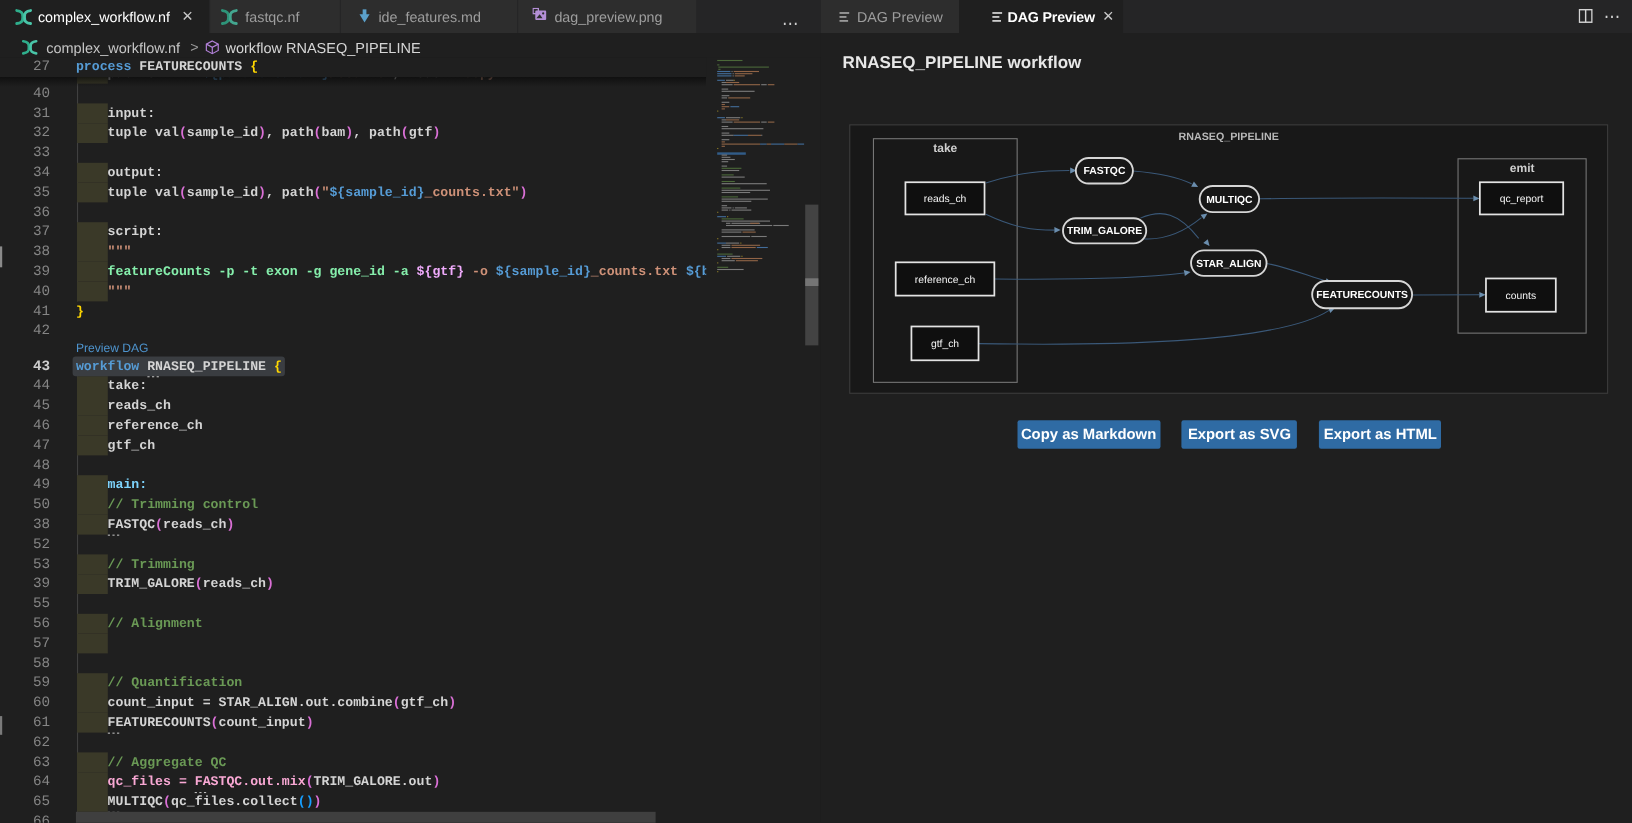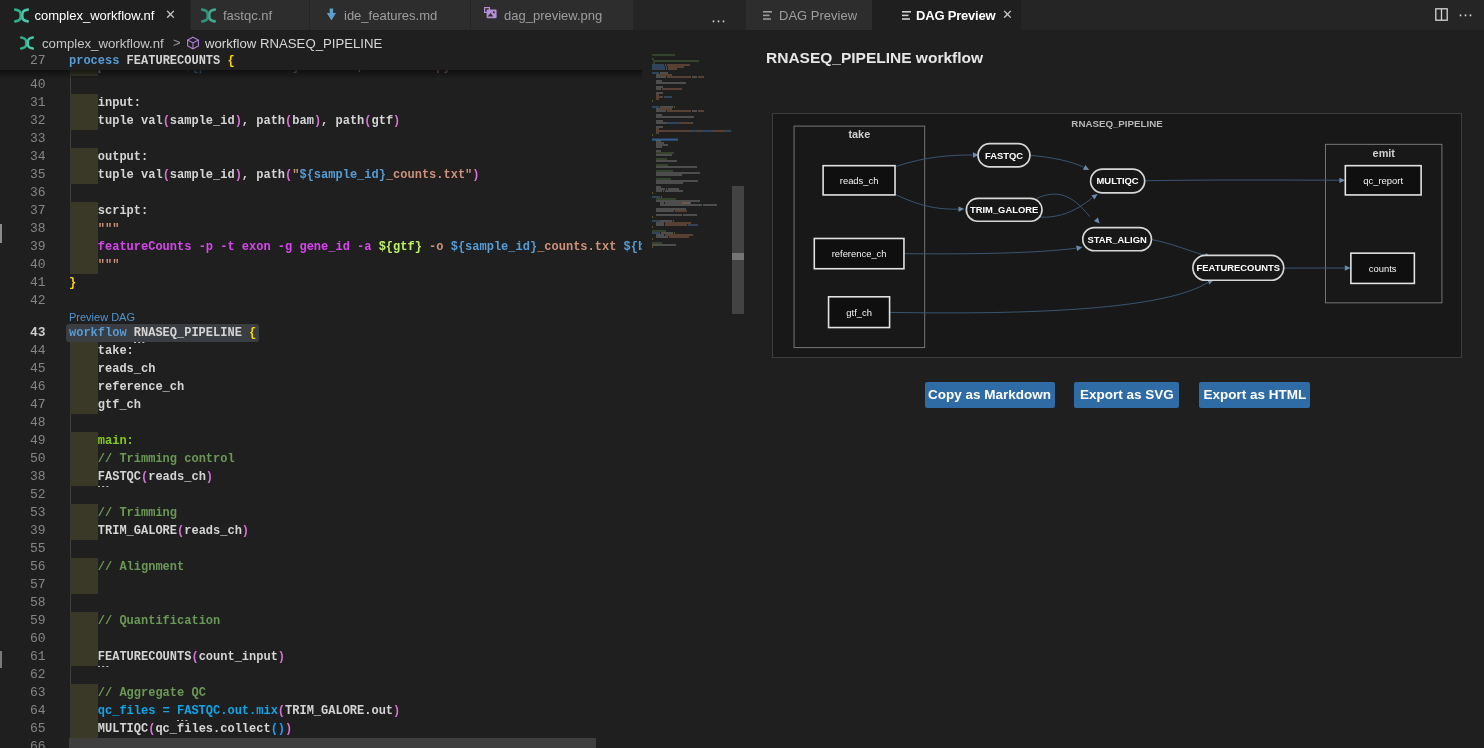--- a/index.html
+++ b/index.html
@@ -153,38 +153,39 @@
             <div class="ln" style="top:702.3px">64</div>
             <div class="ln" style="top:720.3px">65</div>
             <div class="ln" style="top:738.3px">66</div>
         <div class="cd" style="top:57.5px"><span style="opacity:0.72"><span style="color:#d4d4d4">    publishDir </span><span style="color:#ce9178">"</span><span style="color:#569cd6">${params.outdir}</span><span style="color:#ce9178">/counts"</span><span style="color:#d4d4d4">, mode: </span><span style="color:#ce9178">'copy'</span></span></div>
             <div class="cd" style="top:93.5px"><span style="color:#d4d4d4">    input:</span></div>
             <div class="cd" style="top:111.5px"><span style="color:#d4d4d4">    tuple val</span><span style="color:#da70d6">(</span><span style="color:#d4d4d4">sample_id</span><span style="color:#da70d6">)</span><span style="color:#d4d4d4">, path</span><span style="color:#da70d6">(</span><span style="color:#d4d4d4">bam</span><span style="color:#da70d6">)</span><span style="color:#d4d4d4">, path</span><span style="color:#da70d6">(</span><span style="color:#d4d4d4">gtf</span><span style="color:#da70d6">)</span></div>
             <div class="cd" style="top:147.5px"><span style="color:#d4d4d4">    output:</span></div>
             <div class="cd" style="top:165.5px"><span style="color:#d4d4d4">    tuple val</span><span style="color:#da70d6">(</span><span style="color:#d4d4d4">sample_id</span><span style="color:#da70d6">)</span><span style="color:#d4d4d4">, path</span><span style="color:#da70d6">(</span><span style="color:#ce9178">"</span><span style="color:#569cd6">${sample_id}</span><span style="color:#ce9178">_counts.txt"</span><span style="color:#da70d6">)</span></div>
             <div class="cd" style="top:201.5px"><span style="color:#d4d4d4">    script:</span></div>
             <div class="cd" style="top:219.5px"><span style="color:#d4d4d4">    </span><span style="color:#ce9178">"""</span></div>
-            <div class="cd" style="top:237.5px"><span style="color:#d4d4d4">    </span><span style="color:#d946ef">featureCounts -p -t exon -g gene_id -a </span><span style="color:#bef264">${gtf}</span><span style="color:#ce9178"> -o </span><span style="color:#569cd6">${sample_id}</span><span style="color:#ce9178">_counts.txt </span><span style="color:#569cd6">${bam}</span></div>
+            <div class="cd" style="top:237.5px"><span style="color:#d4d4d4">    </span><span style="color:#86efac">featureCounts -p -t exon -g gene_id -a </span><span style="color:#f0abfc">${gtf}</span><span style="color:#ce9178"> -o </span><span style="color:#569cd6">${sample_id}</span><span style="color:#ce9178">_counts.txt </span><span style="color:#569cd6">${bam}</span></div>
             <div class="cd" style="top:255.5px"><span style="color:#d4d4d4">    </span><span style="color:#ce9178">"""</span></div>
             <div class="cd" style="top:273.5px"><span style="color:#ffd700">}</span></div>
             <div class="cd" style="top:324.3px"><span style="color:#569cd6">workflow</span><span style="color:#d4d4d4"> RNASEQ_PIPELINE </span><span style="color:#ffd700">{</span></div>
             <div class="cd" style="top:342.3px"><span style="color:#d4d4d4">    take:</span></div>
             <div class="cd" style="top:360.3px"><span style="color:#d4d4d4">    reads_ch</span></div>
             <div class="cd" style="top:378.3px"><span style="color:#d4d4d4">    reference_ch</span></div>
             <div class="cd" style="top:396.3px"><span style="color:#d4d4d4">    gtf_ch</span></div>
-            <div class="cd" style="top:432.3px"><span style="color:#84cc16">    main:</span></div>
+            <div class="cd" style="top:432.3px"><span style="color:#7dd3fc">    main:</span></div>
             <div class="cd" style="top:450.3px"><span style="color:#d4d4d4">    </span><span style="color:#6a9955">// Trimming control</span></div>
             <div class="cd" style="top:468.3px"><span style="color:#d4d4d4">    FASTQC</span><span style="color:#da70d6">(</span><span style="color:#d4d4d4">reads_ch</span><span style="color:#da70d6">)</span></div>
             <div class="cd" style="top:504.3px"><span style="color:#d4d4d4">    </span><span style="color:#6a9955">// Trimming</span></div>
             <div class="cd" style="top:522.3px"><span style="color:#d4d4d4">    TRIM_GALORE</span><span style="color:#da70d6">(</span><span style="color:#d4d4d4">reads_ch</span><span style="color:#da70d6">)</span></div>
             <div class="cd" style="top:558.3px"><span style="color:#d4d4d4">    </span><span style="color:#6a9955">// Alignment</span></div>
             <div class="cd" style="top:612.3px"><span style="color:#d4d4d4">    </span><span style="color:#6a9955">// Quantification</span></div>
+            <div class="cd" style="top:630.3px"><span style="color:#d4d4d4">    count_input = STAR_ALIGN.out.combine</span><span style="color:#da70d6">(</span><span style="color:#d4d4d4">gtf_ch</span><span style="color:#da70d6">)</span></div>
             <div class="cd" style="top:648.3px"><span style="color:#d4d4d4">    FEATURECOUNTS</span><span style="color:#da70d6">(</span><span style="color:#d4d4d4">count_input</span><span style="color:#da70d6">)</span></div>
             <div class="cd" style="top:684.3px"><span style="color:#d4d4d4">    </span><span style="color:#6a9955">// Aggregate QC</span></div>
-            <div class="cd" style="top:702.3px"><span style="color:#0ea5e9">    qc_files = FASTQC.out.mix</span><span style="color:#da70d6">(</span><span style="color:#d4d4d4">TRIM_GALORE.out</span><span style="color:#da70d6">)</span></div>
+            <div class="cd" style="top:702.3px"><span style="color:#f9a8d4">    qc_files = FASTQC.out.mix</span><span style="color:#da70d6">(</span><span style="color:#d4d4d4">TRIM_GALORE.out</span><span style="color:#da70d6">)</span></div>
             <div class="cd" style="top:720.3px"><span style="color:#d4d4d4">    MULTIQC</span><span style="color:#da70d6">(</span><span style="color:#d4d4d4">qc_files.collect</span><span style="color:#179fff">(</span><span style="color:#179fff">)</span><span style="color:#da70d6">)</span></div>
         <div class="abs" style="left:69px;top:310.0px;font:11px/14px 'Liberation Sans',sans-serif;color:#4e94ce">Preview DAG</div>
         <div class="dts" style="left:133.8px;top:341.5px"></div>
             <div class="dts" style="left:97.8px;top:485.5px"></div>
             <div class="dts" style="left:97.8px;top:665.5px"></div>
             <div class="dts" style="left:177.0px;top:719.5px"></div>
             <div class="dts" style="left:97.8px;top:737.5px"></div>
       </div>
     </div>
 

